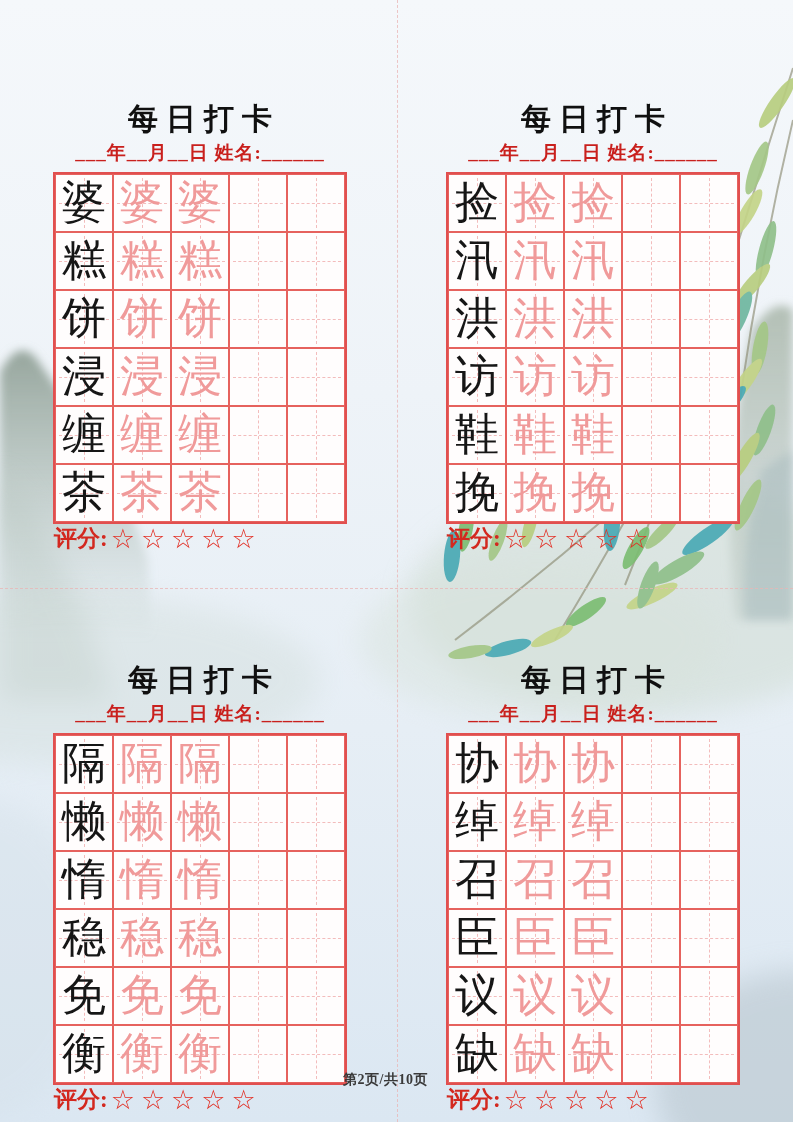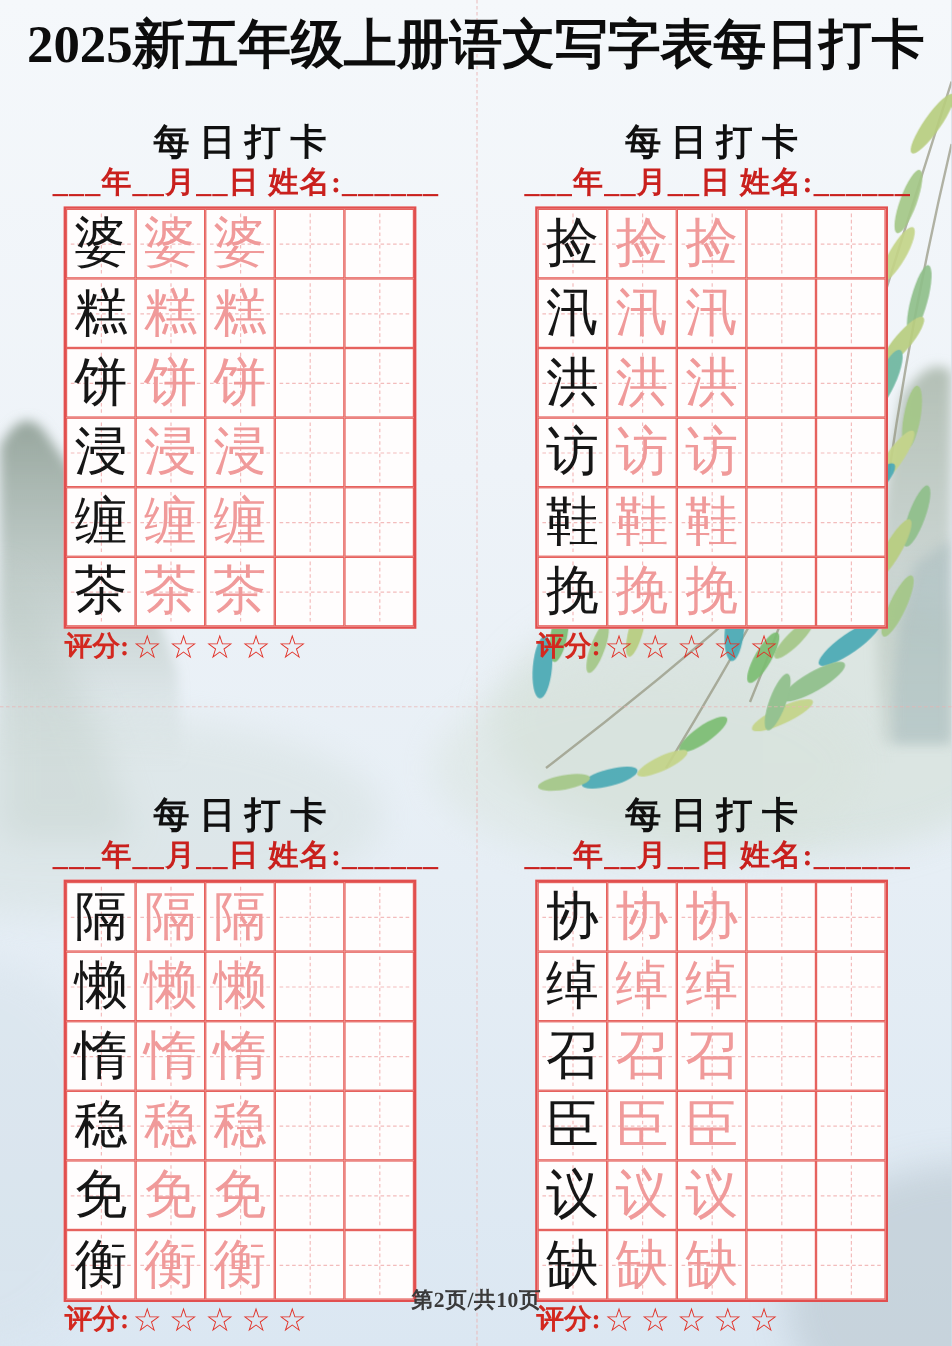--- a/index.html
+++ b/index.html
@@ -18,36 +18,36 @@
   .card{position:absolute;width:312px;z-index:2;}
   .card.tl{left:44px;top:82px;}
   .card.tr{left:437px;top:82px;}
   .card.bl{left:44px;top:643px;}
   .card.br{left:437px;top:643px;}
   .card-title{
     margin:18px 0 3px 0;text-align:center;font-size:30px;font-weight:bold;color:#101010;
     letter-spacing:8px;text-indent:8px;line-height:38px;
   }
   .date-line{
-    text-align:center;font-size:25px;font-weight:bold;color:#c9201d;
+    text-align:center;font-size:19px;font-weight:bold;color:#c9201d;
     white-space:nowrap;line-height:24px;margin-bottom:7px;letter-spacing:1px;
   }
   .pgrid{
     width:290px;margin:0 auto;display:grid;grid-template-columns:repeat(5,1fr);
     border:2px solid #e14f4f;background:#fffdfd;
   }
   .cell{position:relative;height:56px;border:1px solid #e6625e;}
   .cell::before{content:"";position:absolute;left:3px;right:3px;top:50%;border-top:1px dashed #f3bcbc;}
   .cell::after{content:"";position:absolute;top:3px;bottom:3px;left:50%;border-left:1px dashed #f3bcbc;}
   .glyph{position:relative;z-index:1;display:block;text-align:center;font-size:44px;line-height:56px;}
   .glyph.main{color:#161616;}
   .glyph.trace{color:#f09a9a;}
   .score{width:292px;margin:0 auto 0;text-align:left;font-size:23px;font-weight:bold;color:#d3281f;line-height:30px;}
   .stars{font-size:27px;letter-spacing:6px;color:#e23026;margin-left:3px;font-weight:normal;vertical-align:-2px;}
-  .footer{position:absolute;left:343px;top:1071px;font-size:18px;font-weight:bold;color:#3a3a3a;z-index:2;letter-spacing:.5px;}
+  .footer{position:absolute;left:343px;top:1071px;font-size:14px;font-weight:bold;color:#3a3a3a;z-index:2;letter-spacing:.5px;}
 </style>
 </head>
 <body>
 
 <div class="page">
 
   <svg class="deco" width="793" height="1122" viewBox="0 0 793 1122">
     <defs>
       <filter id="soft" x="-40%" y="-40%" width="180%" height="180%">
           <feGaussianBlur stdDeviation="5"></feGaussianBlur>
@@ -121,21 +121,20 @@
       <ellipse rx="24" ry="7" transform="translate(586,612) rotate(-35)" fill="#7cbd72"></ellipse>
       <ellipse rx="23" ry="6" transform="translate(552,636) rotate(-25)" fill="#c4d488"></ellipse>
       <ellipse rx="24" ry="7" transform="translate(508,648) rotate(-15)" fill="#49a9b4"></ellipse>
       <ellipse rx="22" ry="6" transform="translate(470,652) rotate(-10)" fill="#a4c786"></ellipse>
     </g>
   </svg>
 
   <div class="fold-v"></div>
   <div class="fold-h"></div>
 
-  <h1 class="title">2025新五年级上册语文写字表每日打卡</h1>
 
   <section class="card tl">
     <h2 class="card-title">每日打卡</h2>
     <div class="date-line">___年__月__日  姓名:______</div>
     <div class="pgrid">
         <div class="cell">
           <span class="glyph main">婆</span>
         </div>
         <div class="cell">
           <span class="glyph trace">婆</span>

